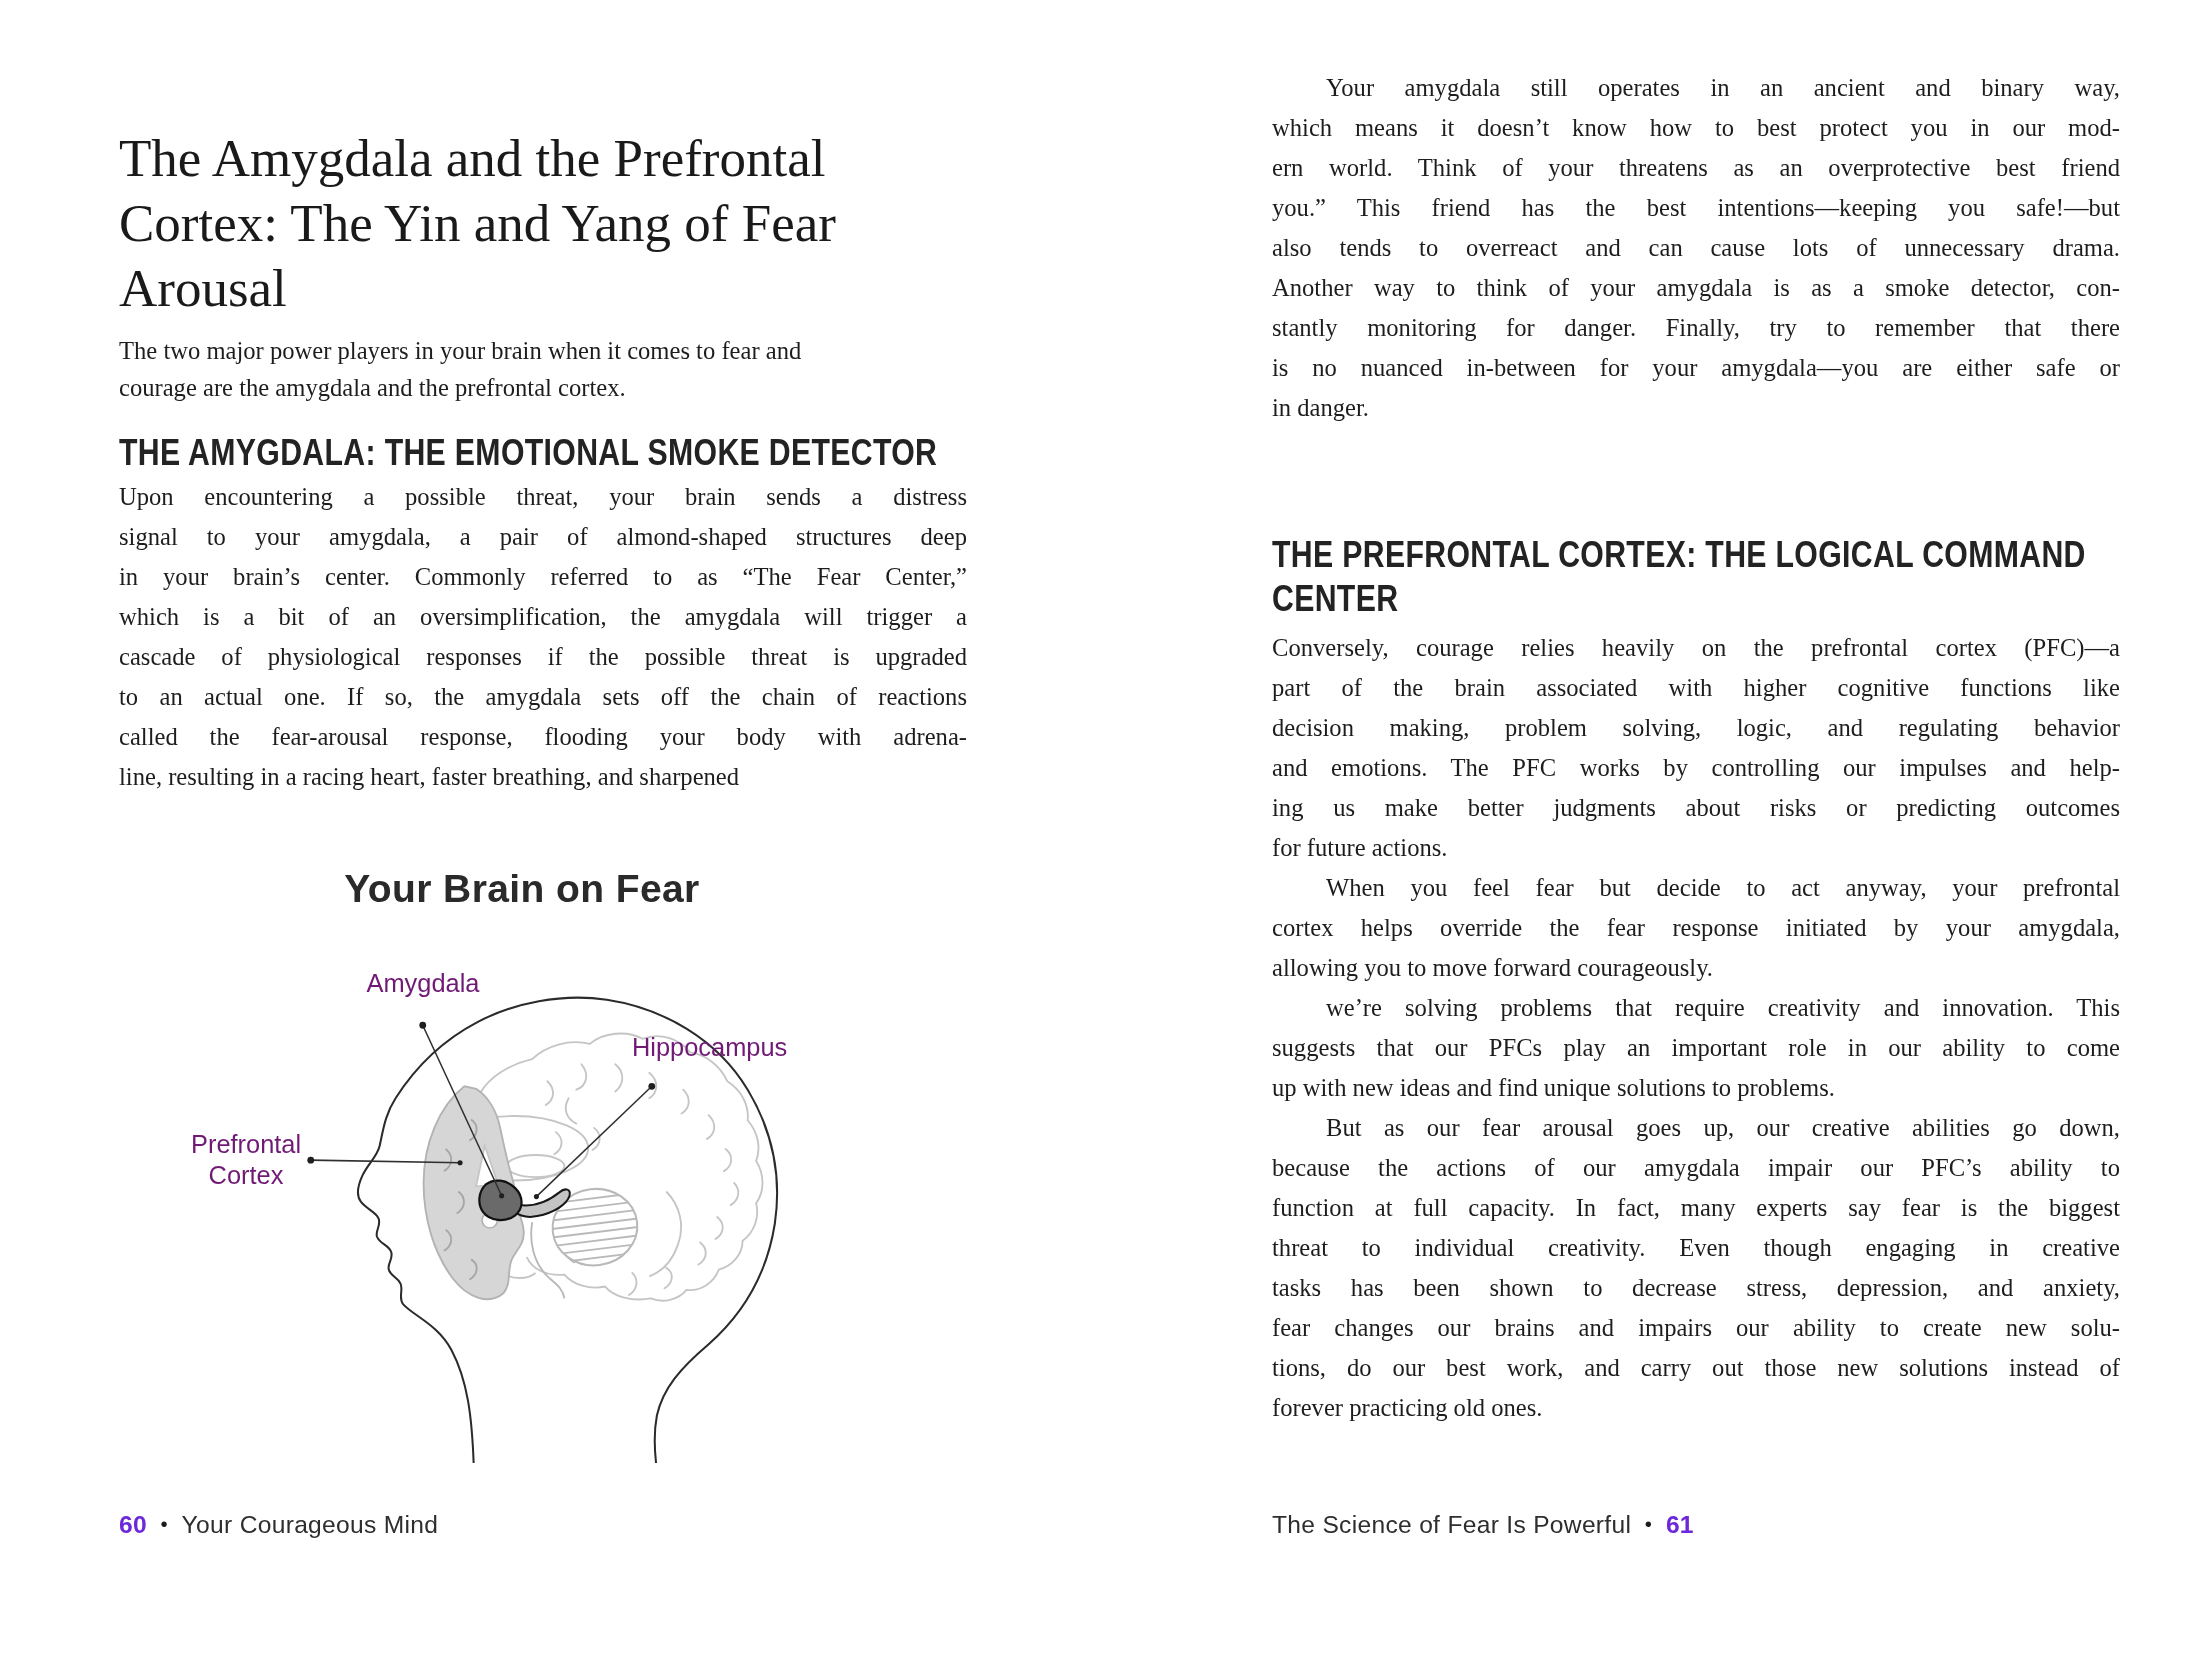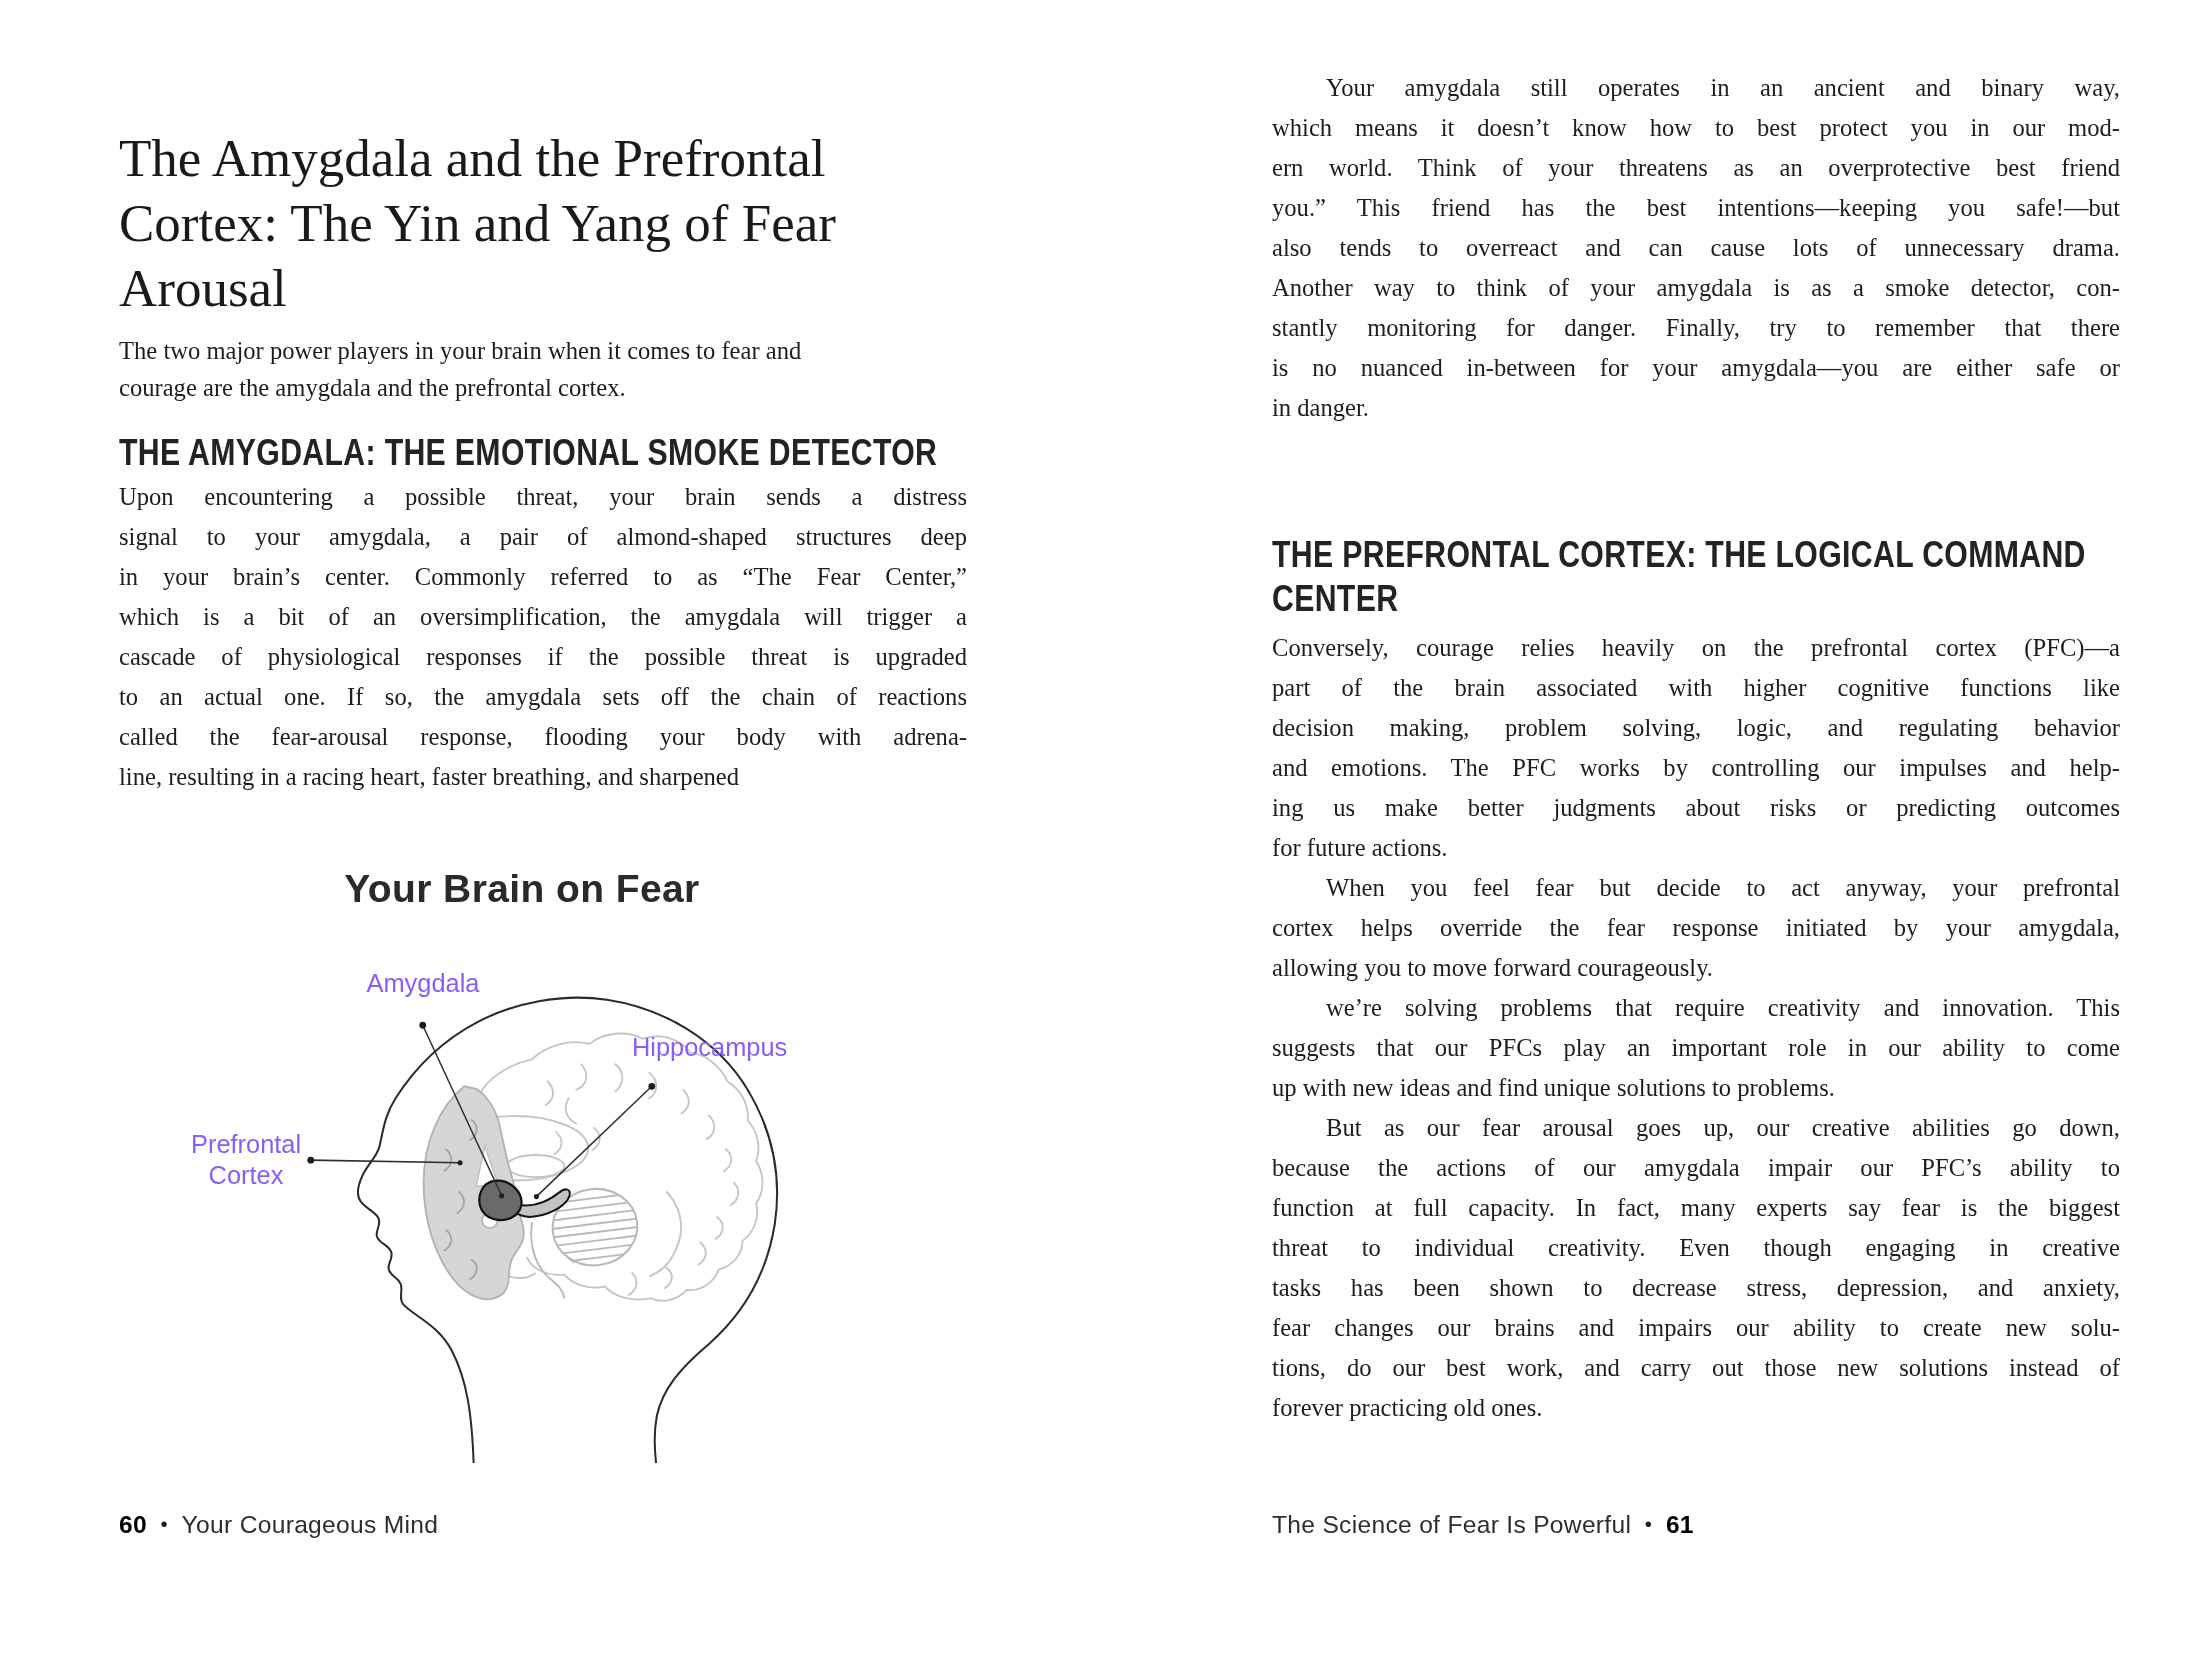--- a/index.html
+++ b/index.html
@@ -35,30 +35,30 @@
     font-family: "Liberation Sans", "DejaVu Sans", sans-serif;
     font-weight: 700; font-size: 39px; color: #2a2a2a;
     text-align: center; letter-spacing: 0.4px;
   }
 
   
   .figure-wrap { left: 191px; top: 937px; width: 662px; height: 526px; }
   .fig-label {
     position: absolute;
     font-family: "Liberation Sans", "DejaVu Sans", sans-serif;
-    font-size: 25.4px; color: #8b5cf6; line-height: 31px;
+    font-size: 25.4px; color: #701a75; line-height: 31px;
   }
   .fig-label.center .line { text-align: center; }
 
   
   .footer {
     font-family: "Liberation Sans", "DejaVu Sans", sans-serif;
     font-size: 24.6px; color: #2e2e2e; letter-spacing: 0.3px;
   }
-  .footer .pagenum { font-weight: 700; color: #000000; margin-top: 11px; }
+  .footer .pagenum { font-weight: 700; color: #6d28d9; margin-top: 11px; }
   .footer .sep { font-size: 20.4px; padding: 0 13.6px; vertical-align: 2.5px; color: #1c1c1c; }
   .footer-right { text-align: left; }
 </style>
 </head>
 <body>
 
 <div class="abs" style="left:0;top:0;width:1103px;height:1654px;">
 
   <div class="abs col title" style="left:119px;top:126px;">
       <div class="line">The Amygdala and the Prefrontal</div>

